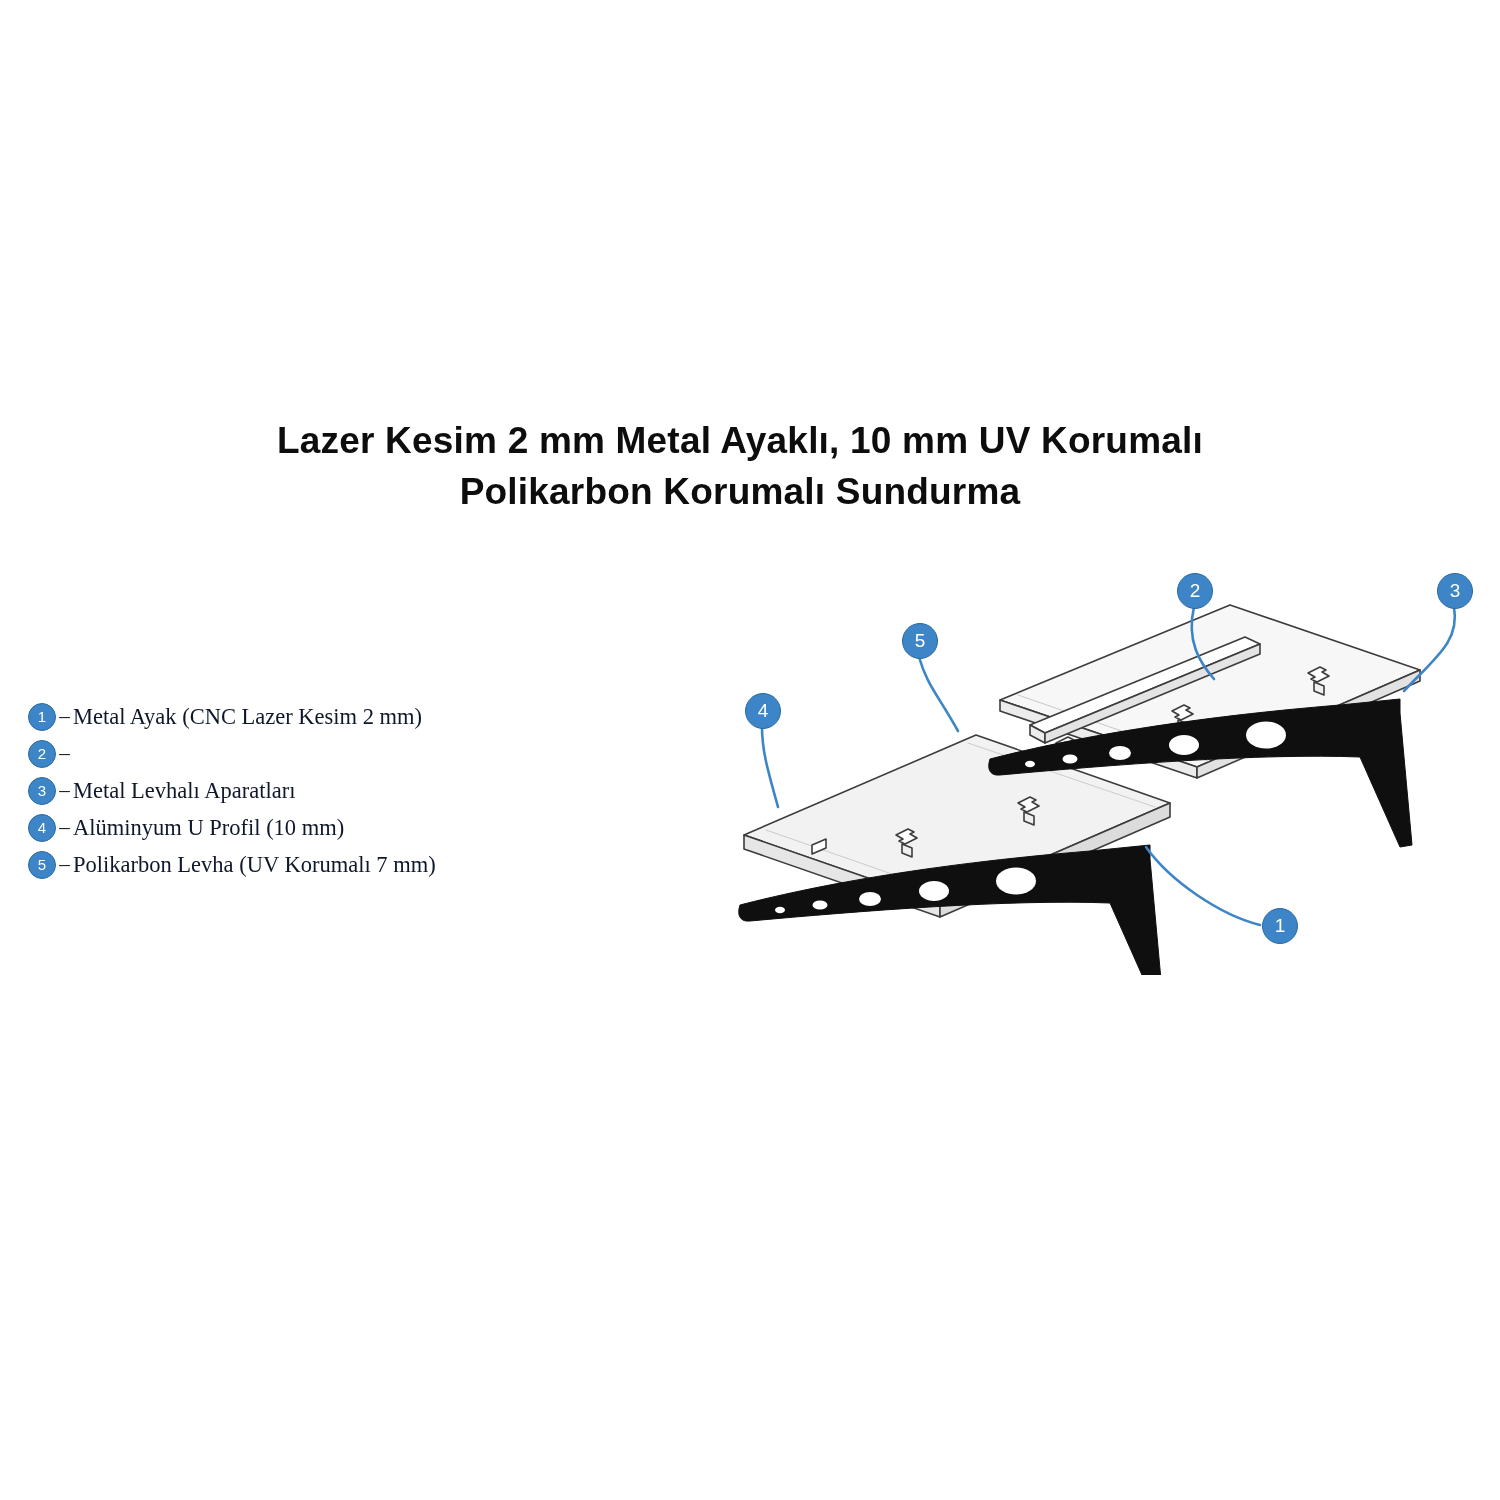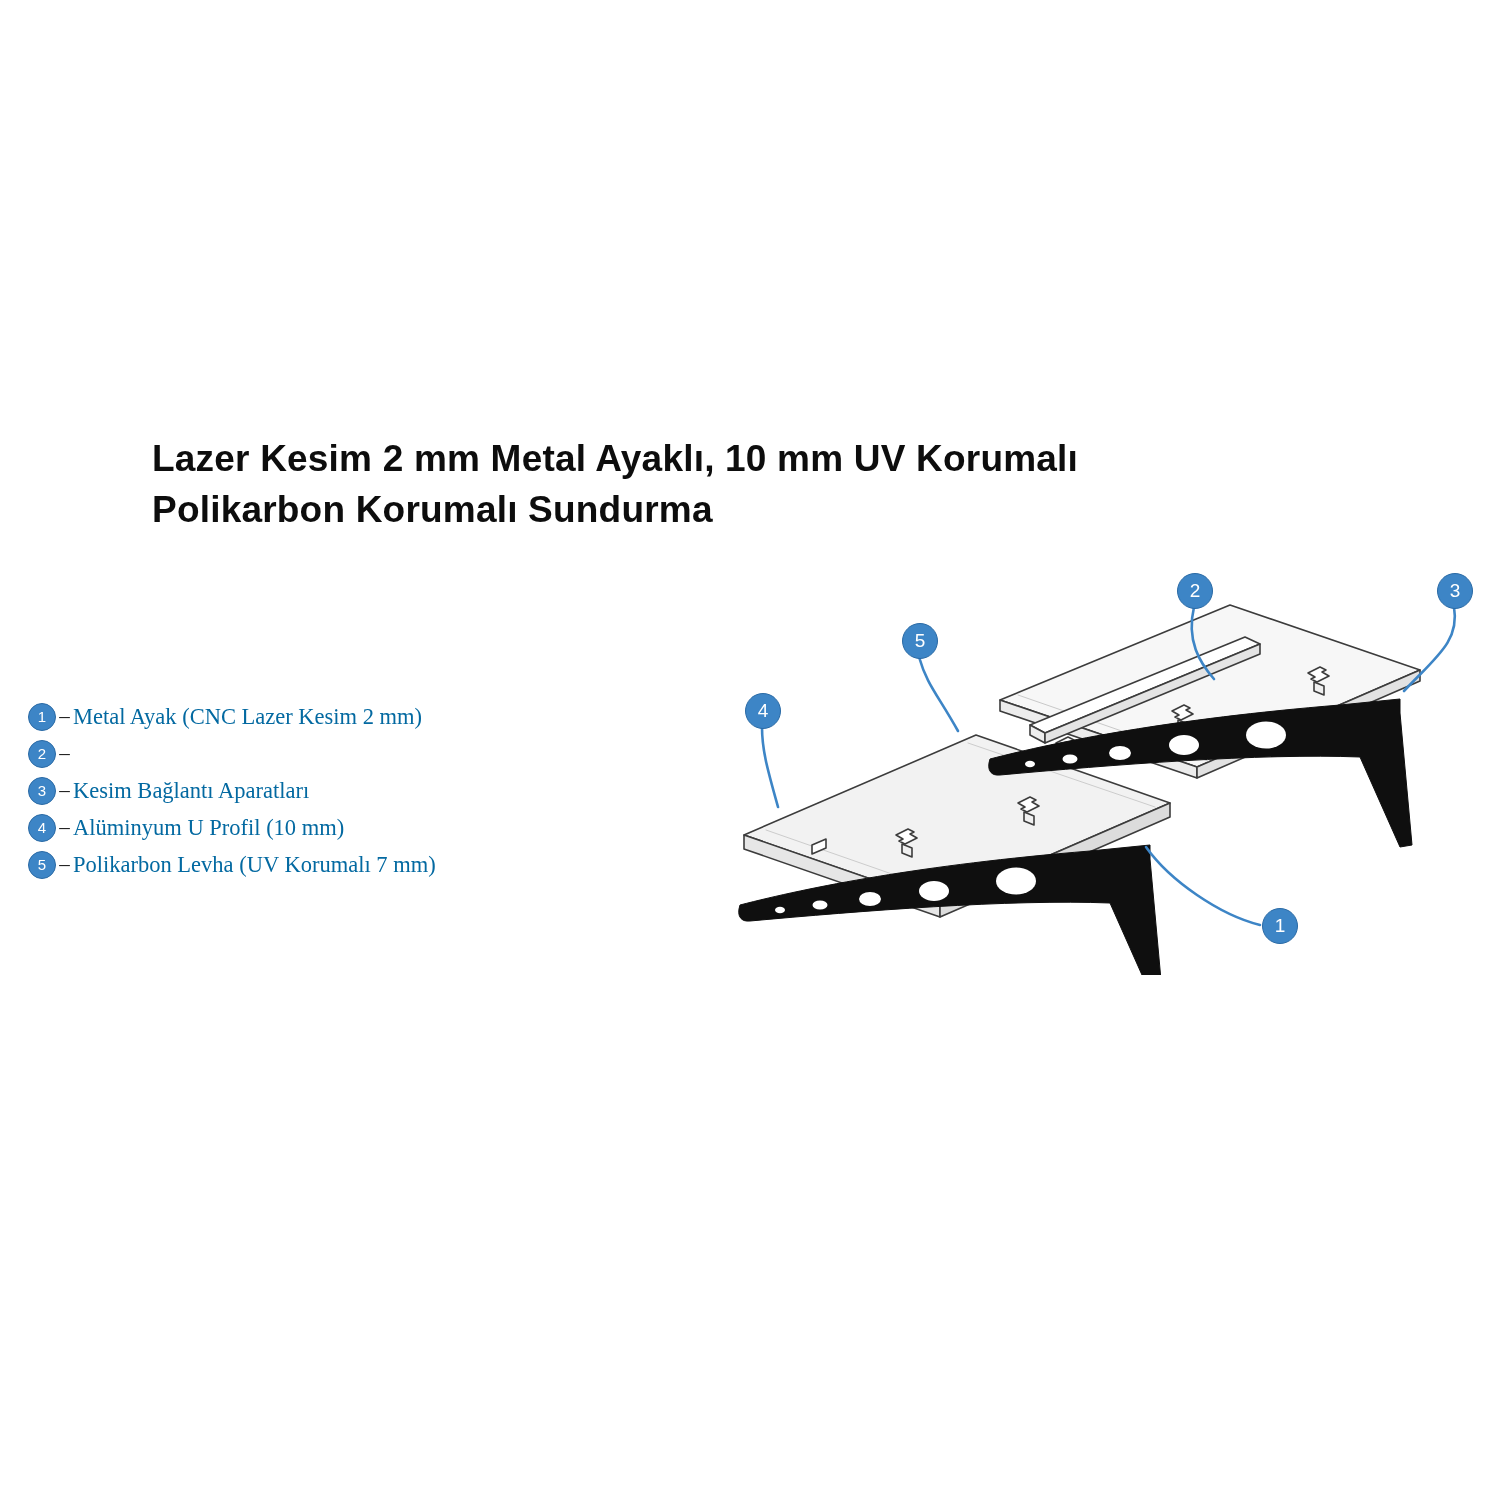--- a/index.html
+++ b/index.html
@@ -12,25 +12,24 @@
     width: 1500px;
     height: 1500px;
     background: #ffffff;
     overflow: hidden;
     font-family: "Liberation Sans", sans-serif;
   }
 
   
   #title-block {
     position: absolute;
-    left: 152px;
+    left: 160px;
     top: 415px;
     width: 1160px;
-    text-align: left;
-    margin-top: 18px;
+    text-align: center;
   }
   .title-line {
     font-family: "Liberation Sans", sans-serif;
     font-weight: bold;
     font-size: 37px;
     line-height: 51px;
     color: #0d0d0d;
     letter-spacing: 0.2px;
   }
 
@@ -65,21 +64,21 @@
     width: 17px;
     text-align: center;
     font-size: 21px;
     color: #111111;
     font-family: "Liberation Serif", serif;
   }
   .legend-text {
     flex: 1 1 auto;
     font-family: "Liberation Serif", serif;
     font-size: 22.5px;
-    color: #0369a1;
+    color: #0f172a;
     white-space: nowrap;
   }
 
   
   #illustration {
     position: absolute;
     left: 700px;
     top: 545px;
     width: 800px;
     height: 430px;
@@ -127,21 +126,21 @@
     </div>
 
     <div class="legend-row">
       <div class="badge">2</div>
       <div class="legend-dash">–</div>
     </div>
 
     <div class="legend-row">
       <div class="badge">3</div>
       <div class="legend-dash">–</div>
-      <div class="legend-text">Kesim Bağlantı Aparatları</div>
+      <div class="legend-text">Metal Levhalı Aparatları</div>
     </div>
 
     <div class="legend-row">
       <div class="badge">4</div>
       <div class="legend-dash">–</div>
       <div class="legend-text">Alüminyum U Profil (10 mm)</div>
     </div>
 
     <div class="legend-row">
       <div class="badge">5</div>

